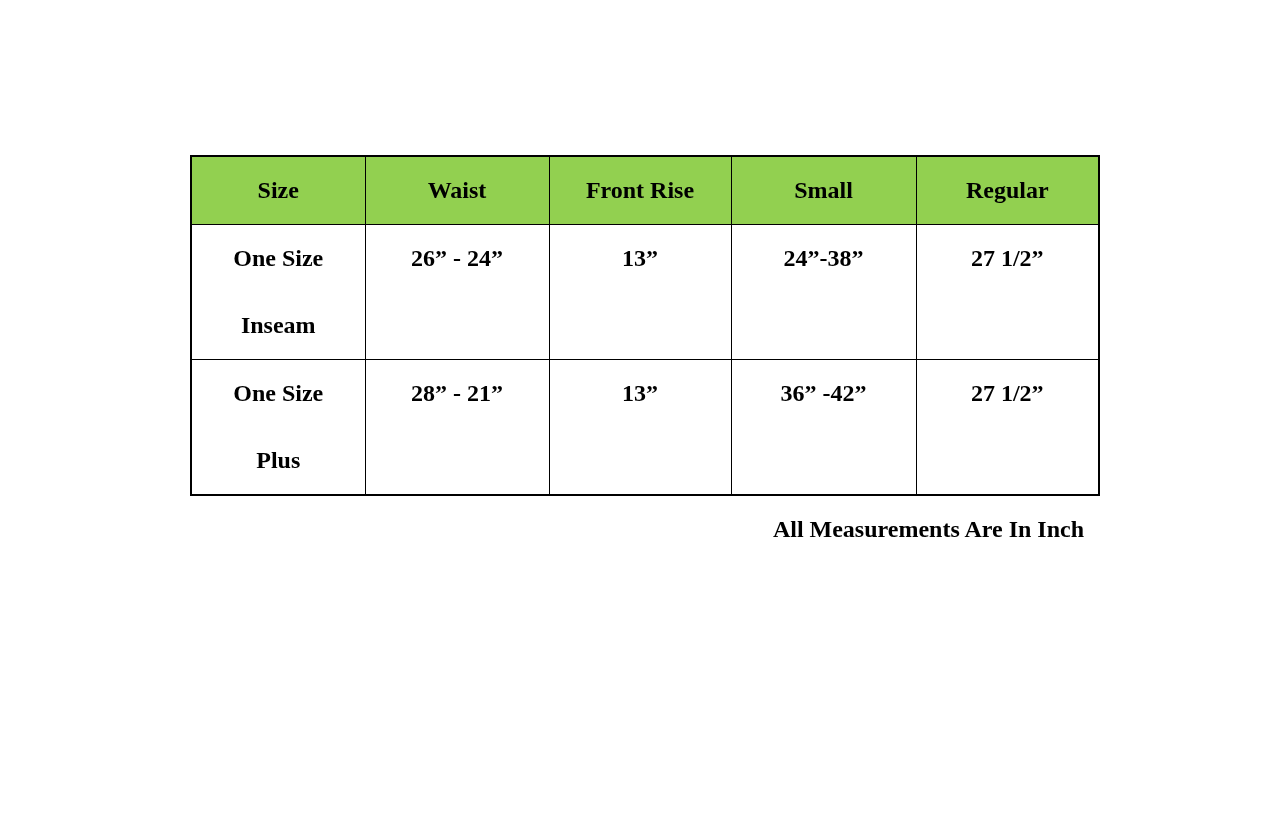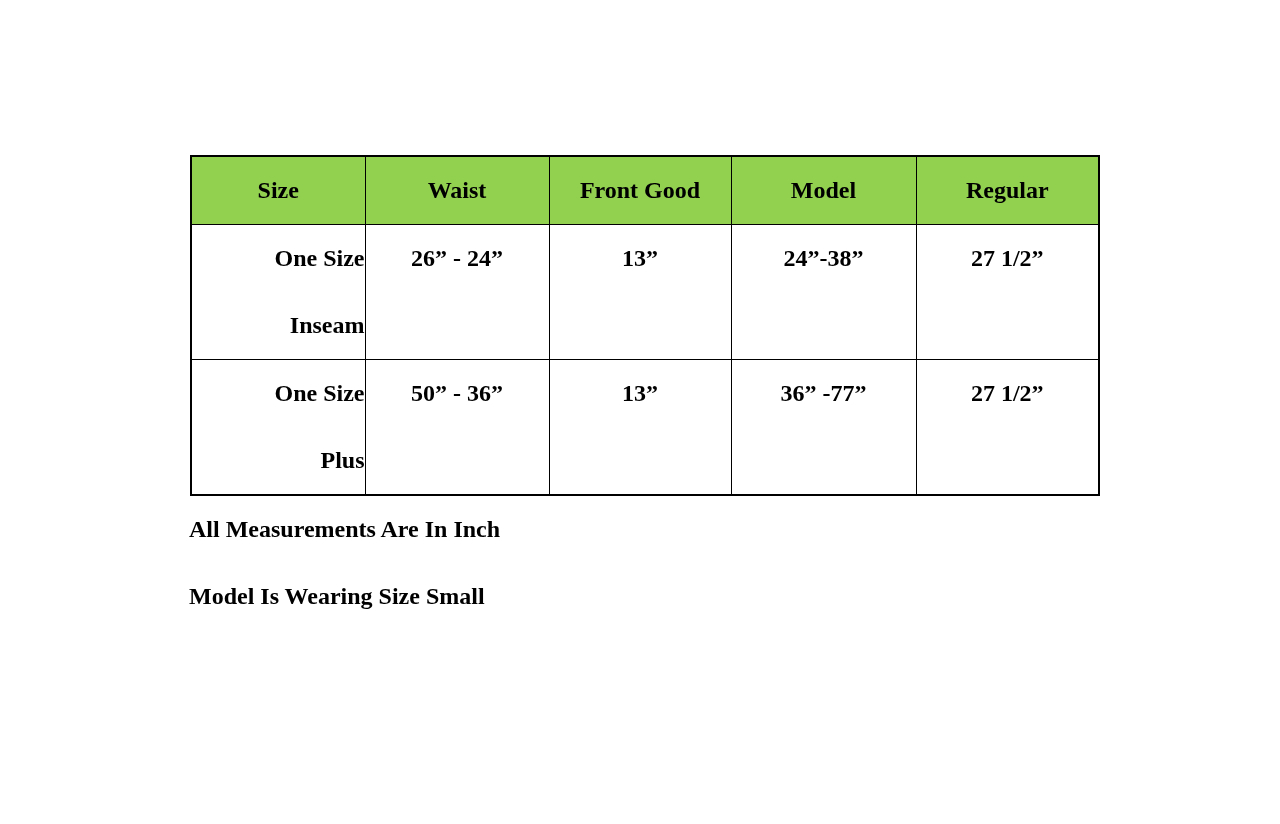--- a/index.html
+++ b/index.html
@@ -41,28 +41,27 @@
   }
   .size-table tbody td {
     height: 134px;
     vertical-align: top;
     line-height: 67px;
     background: #ffffff;
   }
   .cell-line {
     display: block;
     line-height: 67px;
-    text-align: right;
   }
   .notes {
     position: absolute;
-    left: 189px;
+    left: 176px;
     top: 496px;
     width: 908px;
-    text-align: left;
+    text-align: right;
   }
   .notes p {
     margin: 0;
     font-size: 24px;
     font-weight: bold;
     line-height: 67px;
   }
   
   .col-size   { width: 174px; }
   .col-waist  { width: 184px; }
@@ -80,47 +79,46 @@
       <col class="col-size">
       <col class="col-waist">
       <col class="col-rise">
       <col class="col-hips">
       <col class="col-inseam">
     </colgroup>
     <thead>
       <tr>
         <th>Size</th>
         <th>Waist</th>
-        <th>Front Good</th>
-        <th>Model</th>
+        <th>Front Rise</th>
+        <th>Small</th>
         <th>Regular</th>
       </tr>
     </thead>
     <tbody>
       <tr>
         <td>
           <span class="cell-line">One Size</span>
           <span class="cell-line">Inseam</span>
         </td>
         <td>26” - 24”</td>
         <td>13”</td>
         <td>24”-38”</td>
         <td>27 1/2”</td>
       </tr>
       <tr>
         <td>
           <span class="cell-line">One Size</span>
           <span class="cell-line">Plus</span>
         </td>
-        <td>50” - 36”</td>
+        <td>28” - 21”</td>
         <td>13”</td>
-        <td>36” -77”</td>
+        <td>36” -42”</td>
         <td>27 1/2”</td>
       </tr>
     </tbody>
   </table>
 
   <div class="notes">
     <p>All Measurements Are In Inch</p>
-    <p>Model Is Wearing Size Small</p>
   </div>
 
 </div>
 
 </body></html>

